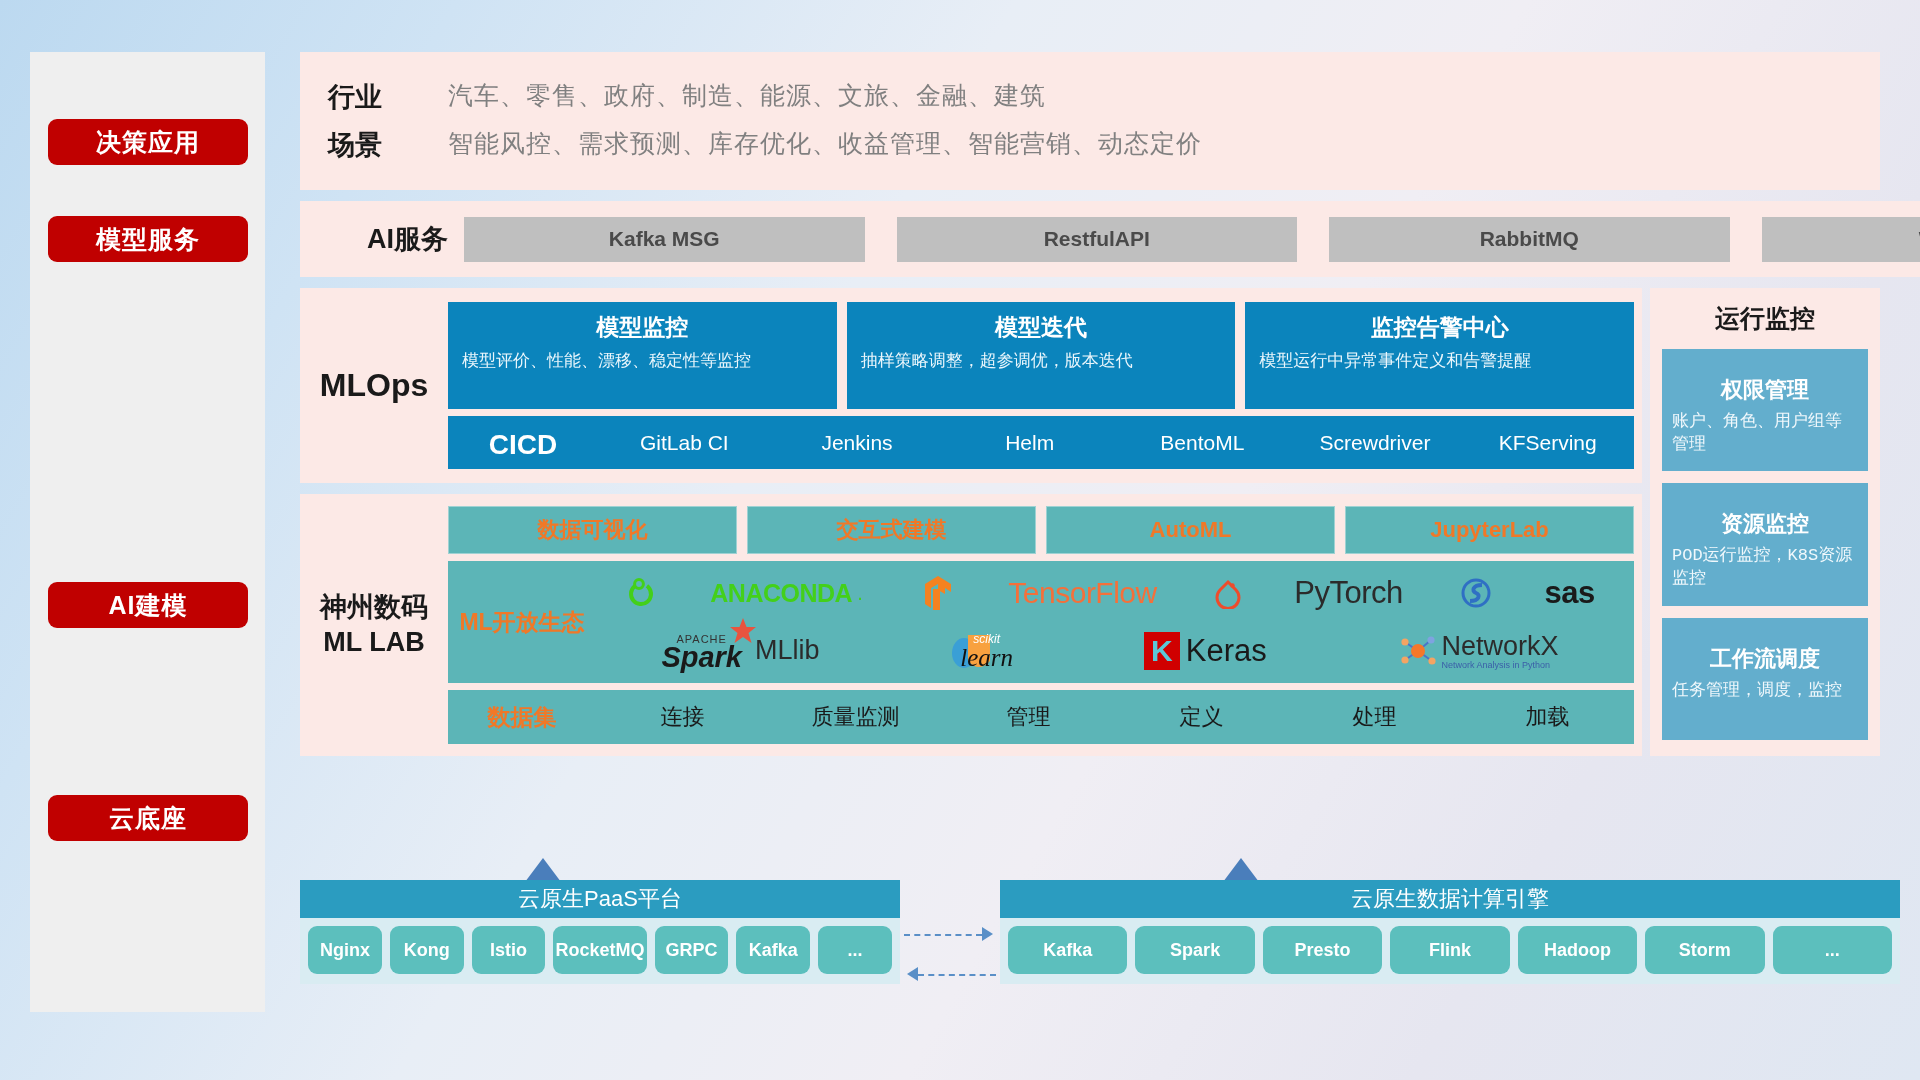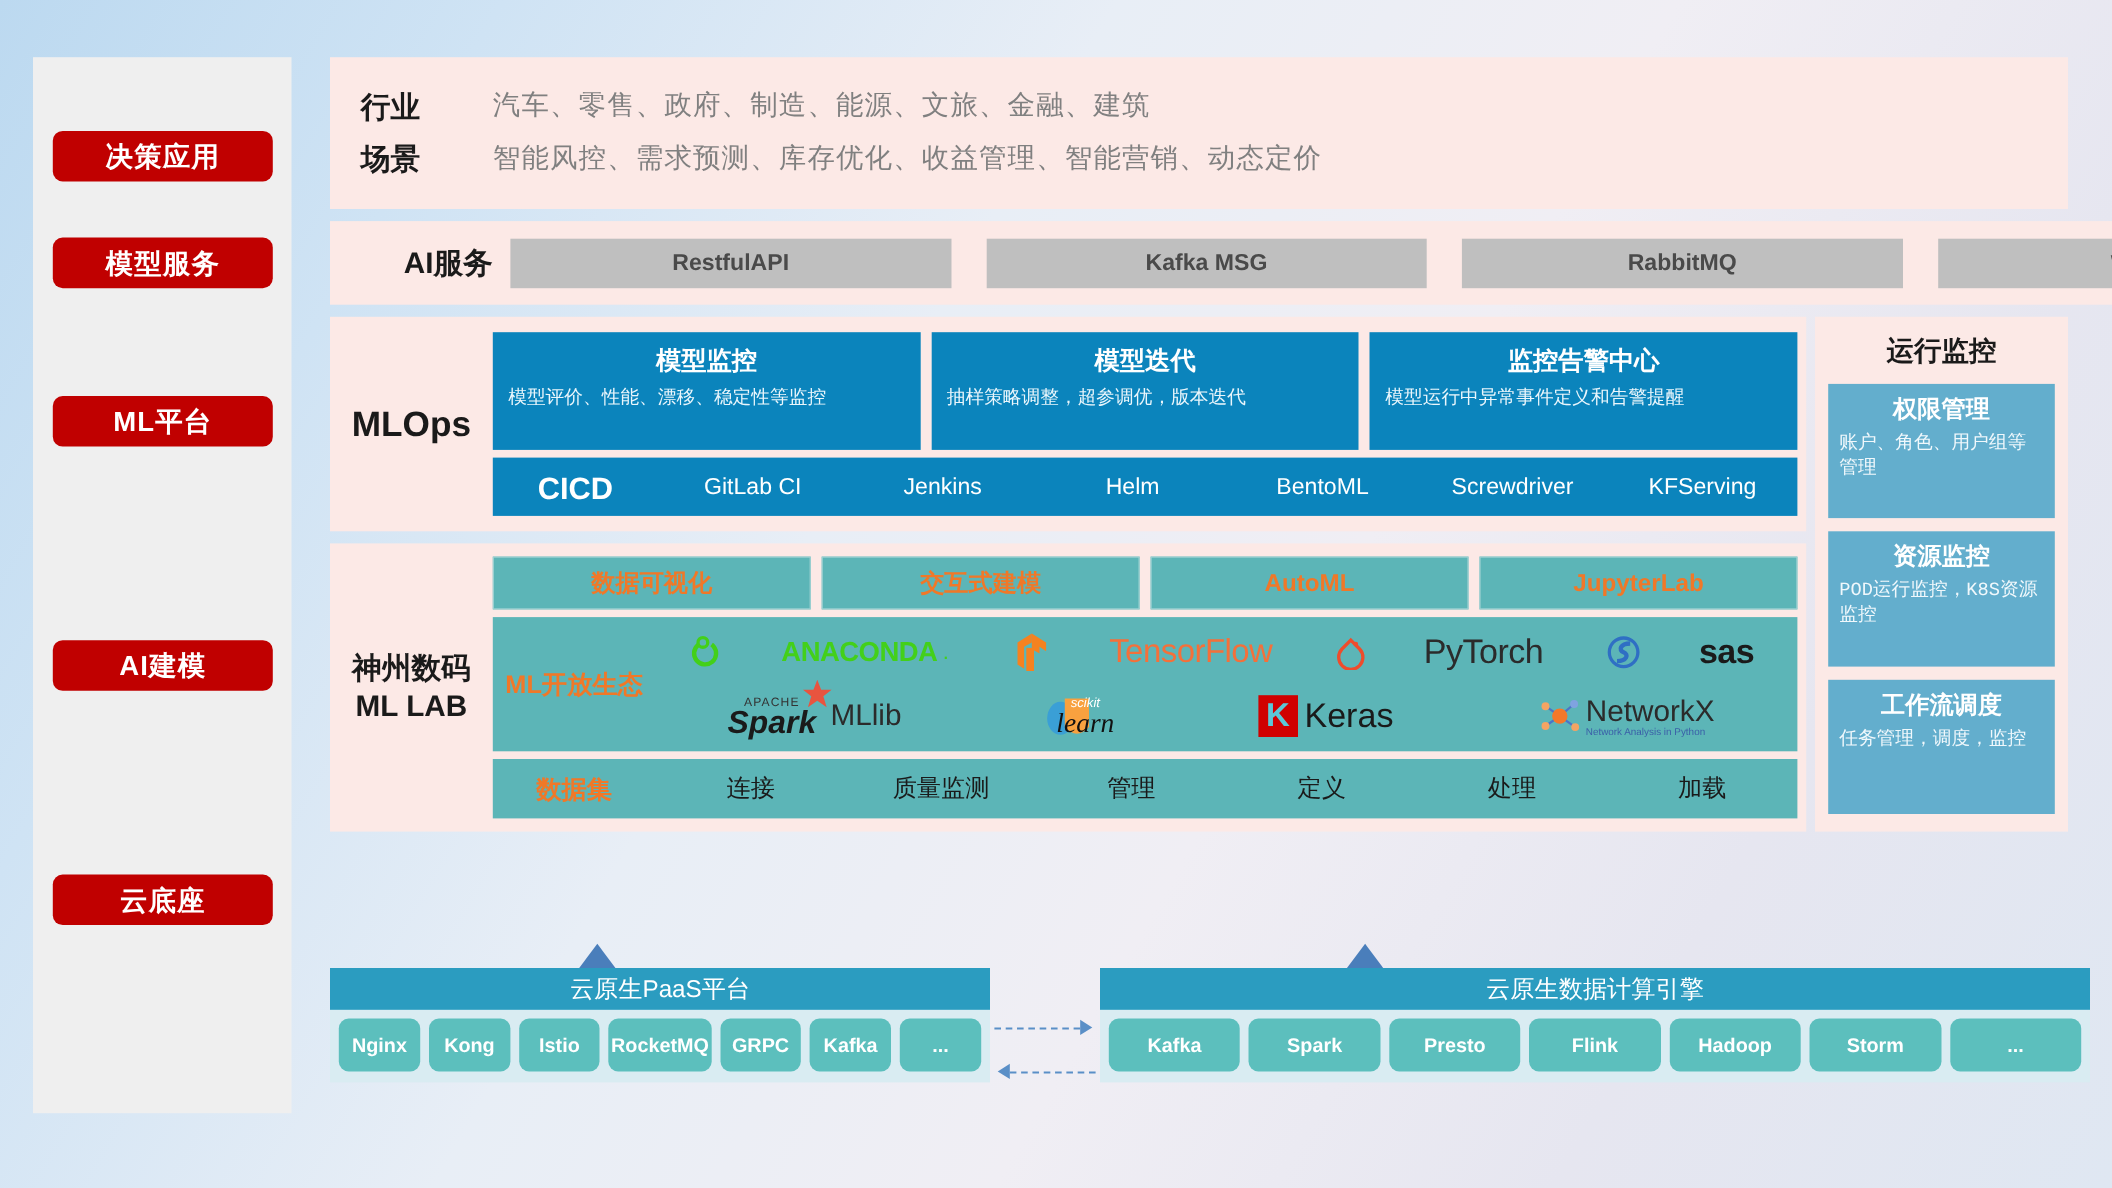--- a/index.html
+++ b/index.html
@@ -139,21 +139,21 @@
     display: flex; flex-direction: column; gap: 12px; font-family: Liberation Mono, monospace;
   }
   #right-rail-title {
     text-align: center; font-size: 25px; font-weight: bold; color: #1a1a1a;
     margin-bottom: 2px;
   }
   .mon-card {
     background: #63aecd; color: #ffffff; padding: 8px 10px 10px 10px;
     flex: 1; display: flex; flex-direction: column;
   }
-  .mon-title { text-align: center; font-size: 22px; font-weight: bold; margin-bottom: 6px; }
+  .mon-title { text-align: center; font-size: 22px; font-weight: bold; margin-bottom: 6px; margin-top: 18px; }
   .mon-desc { font-size: 17px; line-height: 1.34; color: #f0f8fc; }
 
   
   #bottom { position: absolute; left: 300px; top: 880px; width: 1600px; height: 180px; }
   .arrow-up {
     position: absolute; width: 0; height: 0;
     border-left: 18px solid transparent; border-right: 18px solid transparent;
     border-bottom: 24px solid #4a7ebb;
   }
   .arrow-stem { position: absolute; width: 16px; height: 22px; background: #4a7ebb; }
@@ -199,23 +199,20 @@
 </head>
 <body>
 
 <div id="left-rail">
   <div class="rail-chip" id="chip-0">
     <span>决策应用</span>
   </div>
   <div class="rail-chip" id="chip-1">
     <span>模型服务</span>
   </div>
-  <div class="rail-chip" id="chip-2">
-    <span>ML平台</span>
-  </div>
   <div class="rail-chip" id="chip-3">
     <span>AI建模</span>
   </div>
   <div class="rail-chip" id="chip-4">
     <span>云底座</span>
   </div>
 </div>
 
 <div id="main">
 
@@ -226,22 +223,22 @@
     </div>
     <div class="ind-line">
       <div class="ind-label">场景</div>
       <div class="ind-value">智能风控、需求预测、库存优化、收益管理、智能营销、动态定价</div>
     </div>
   </div>
 
   <div id="row-aisvc" class="pink-panel">
     <div id="aisvc-label">AI服务</div>
     <div id="aisvc-items">
+      <div class="gray-box">Kafka MSG</div>
       <div class="gray-box">RestfulAPI</div>
-      <div class="gray-box">Kafka MSG</div>
       <div class="gray-box">RabbitMQ</div>
       <div class="gray-box">Web服务</div>
     </div>
   </div>
 
   <div id="mid-wrap">
 
     <div id="mid-left">
 
       <div id="row-mlops" class="pink-panel">

